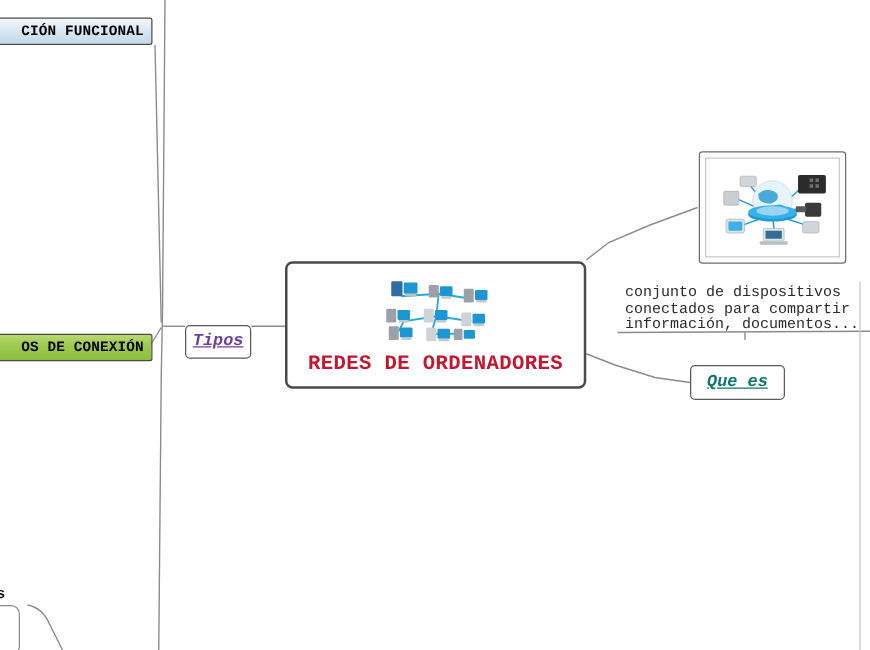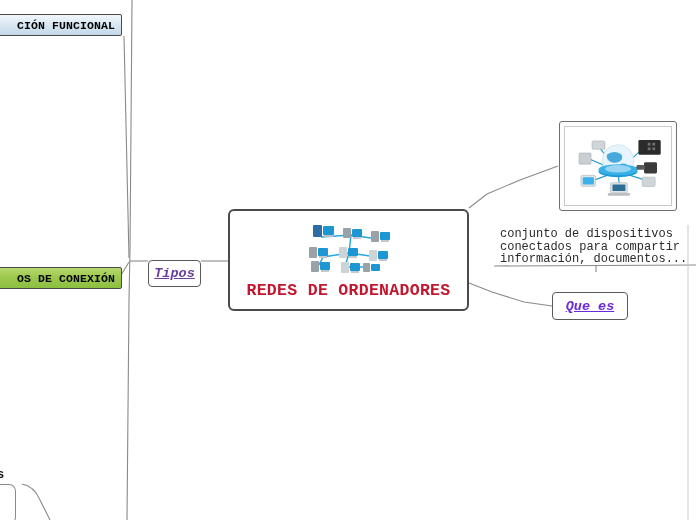--- a/index.html
+++ b/index.html
@@ -81,21 +81,21 @@
     justify-content: center;
   }
   .subtopic-label {
     font-size: 13.5px;
     font-style: italic;
     font-weight: bold;
     text-decoration: underline;
     white-space: nowrap;
   }
   .label-purple { color: #6b3f9e; }
-  .label-green  { color: #6d28d9; }
+  .label-green  { color: #0f766e; }
 
   
   .img-node {
     position: absolute;
     box-sizing: border-box;
     background: #fdfdfd;
     border: 1px solid #6e6e6e;
     border-radius: 3px;
     padding: 4px;
   }

